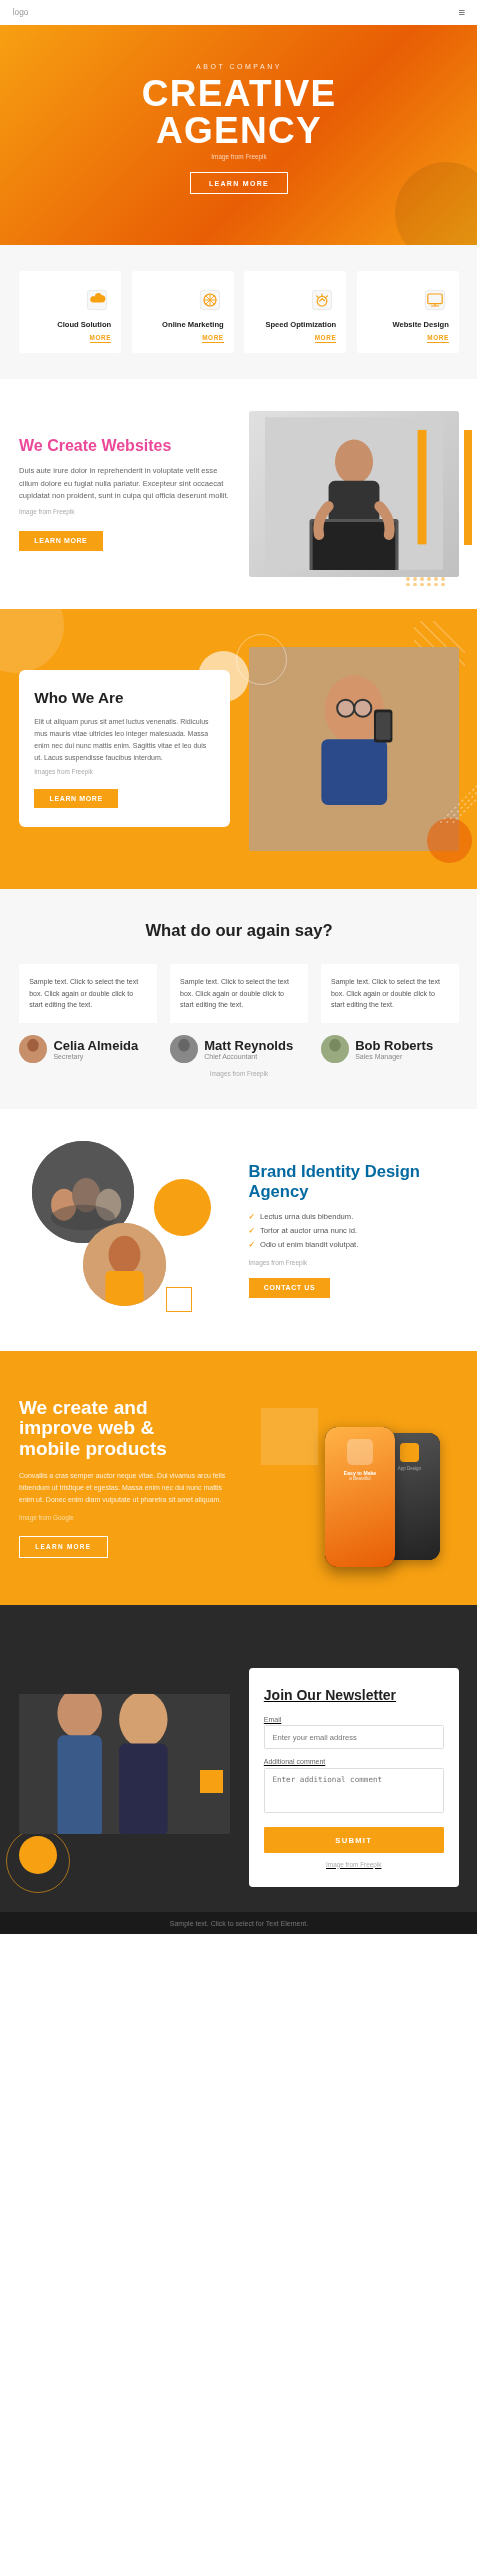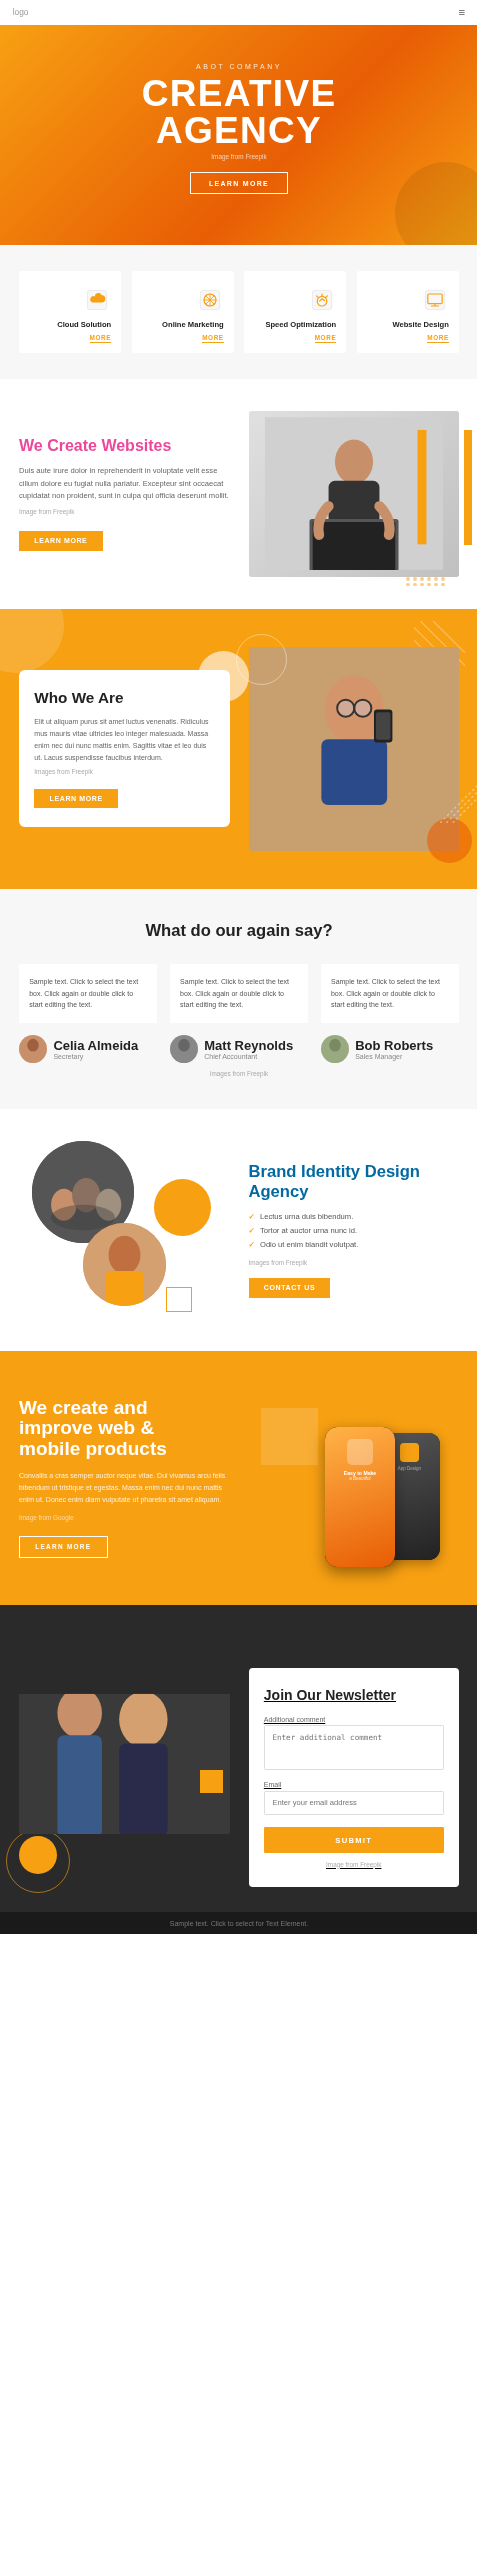--- a/index.html
+++ b/index.html
@@ -567,26 +567,26 @@
       </svg>
     </div>
 
     <div style="position:absolute;right:6.4px;top:127px;width:23px;height:23px;background:#f7a012;border-radius:50;"></div>
   </div>
 
   <div style="padding-top:12.7px;padding-bottom:25.5px;text-decoration:underline;">
     <div class="newsletter-form-box">
       <h3>Join Our Newsletter</h3>
       <div class="form-field">
+        <label>Email</label>
+        <input type="email" placeholder="Enter your email address" style="">
+      </div>
+      <div class="form-field">
         <label>Additional comment</label>
         <textarea placeholder="Enter additional comment" style=""></textarea>
-      </div>
-      <div class="form-field">
-        <label>Email</label>
-        <input type="email" placeholder="Enter your email address" style="">
       </div>
       <button class="btn-submit">SUBMIT</button>
       <p class="nl-credit" style="margin-top:7.6px;font-size:6.4px;color:#aaa;">Image from Freepik</p>
     </div>
   </div>
 </section>
 
 <footer class="footer-bar">
   <span>Sample text. Click to select for Text Element.</span>
 </footer>

